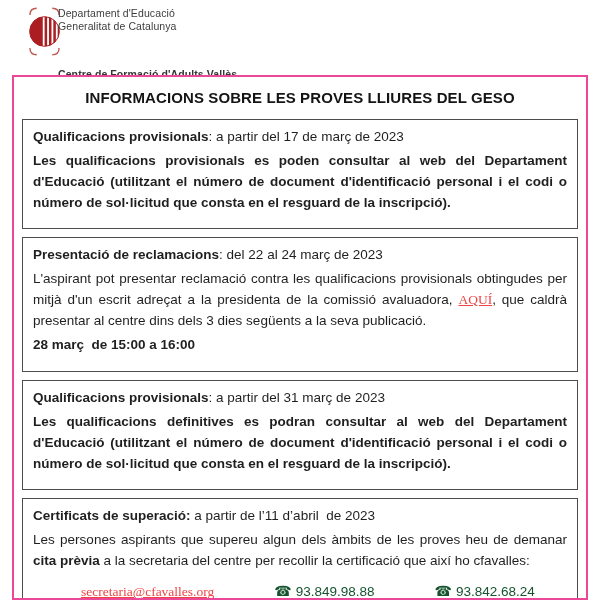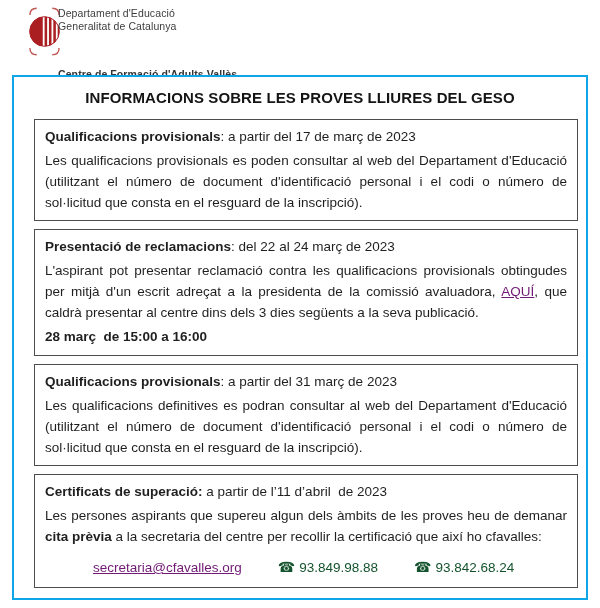--- a/index.html
+++ b/index.html
@@ -33,74 +33,74 @@
   }
   .header-text .hbold { font-weight: bold; color: #343434; margin-top: 36px; }
 
   
   .outer {
     position: absolute;
     left: 12px;
     right: 12px;
     top: 75px;
     bottom: 8px;
-    border: 2px solid #0ea5e9;
+    border: 2px solid #ec4899;
     box-sizing: border-box;
     padding: 8px 8px 6px 8px;
     overflow: hidden;
     background: #ffffff;
   }
 
   .page-title {
     text-align: center;
     font-weight: bold;
     font-size: 15px;
     color: #141414;
     margin: 4px 0 13px 0;
     letter-spacing: 0.1px;
   }
 
   
   .box {
     border: 1.5px solid #4d4d4d;
     margin-bottom: 8px;
-    padding: 4px 10px 7px 10px;
+    padding: 4px 10px 15px 10px;
     font-size: 13.5px;
     line-height: 21px;
     box-sizing: border-box;
-    margin-left: 12px;
   }
   .box:last-child { margin-bottom: 0; }
 
   .heading { margin: 2px 0 3px 0; white-space: pre-wrap; }
   .heading .hb { font-weight: bold; }
 
   .body-p {
     margin: 0 0 3px 0;
     text-align: justify;
   }
-  .body-p:last-child { margin-bottom: 0; }
+  .body-p:last-child { margin-bottom: 0; font-weight: bold; }
 
   .date-line {
     font-weight: bold;
     margin: 2px 0 1px 0;
     white-space: pre-wrap;
   }
 
   .link {
-    color: #701a75;
+    color: #ef4444;
     text-decoration: underline;
     cursor: pointer;
+    font-family: Liberation Serif, serif;
   }
 
   .contact-row {
     display: flex;
     align-items: baseline;
     margin: 10px 0 2px 48px;
-    gap: 36px;
+    gap: 60px;
   }
   .phone { white-space: nowrap; color: #14532d; }
   .phone .ph-icon { font-size: 14px; margin-right: 4px; }
 </style>
 </head>
 <body>
 
 <div class="header">
   <svg class="logo" viewBox="0 0 34 52" aria-hidden="true">
 

